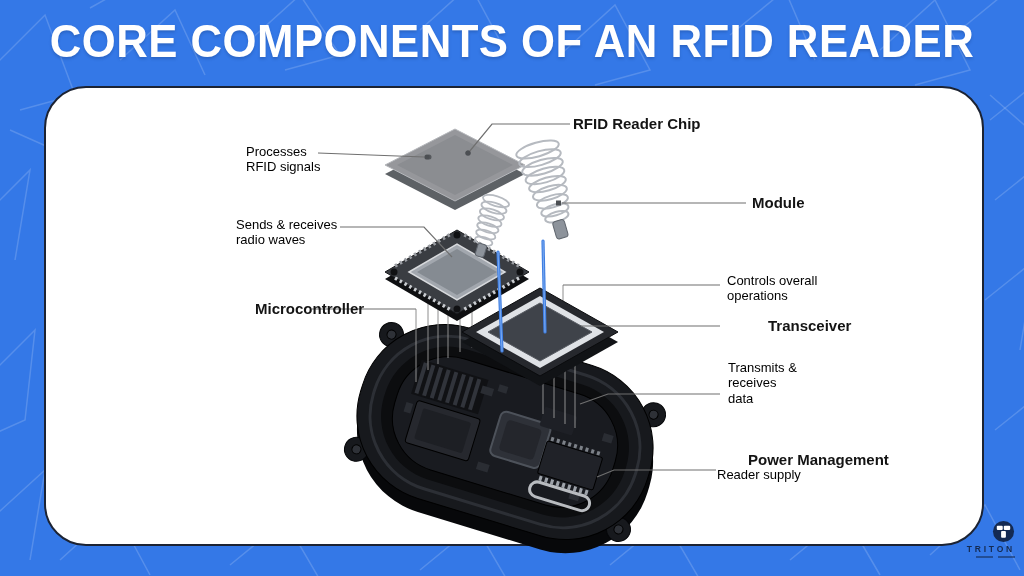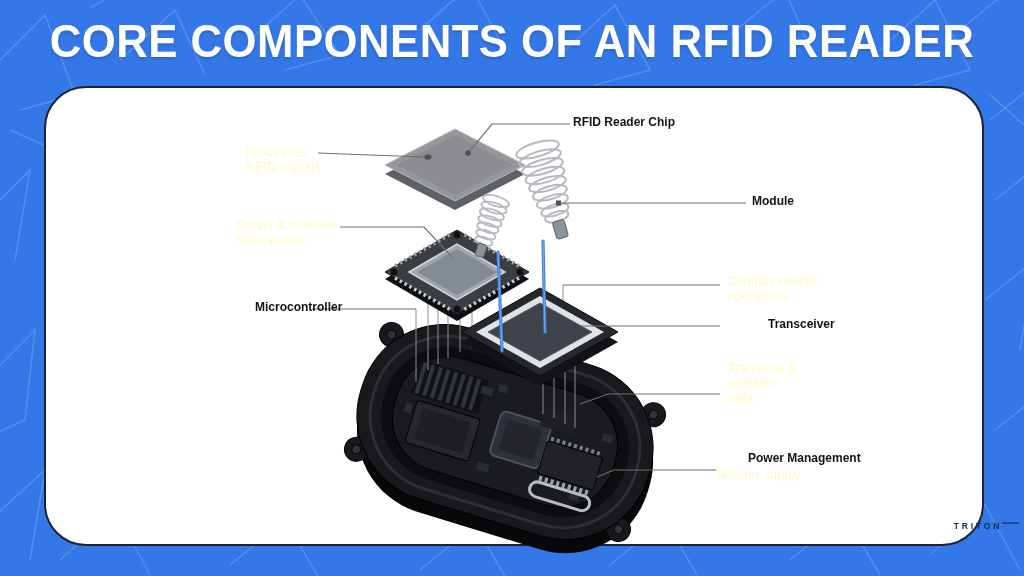--- a/index.html
+++ b/index.html
@@ -23,27 +23,27 @@
   .card{
     position:absolute;left:44px;top:86px;width:936px;height:456px;
     background:#ffffff;
     border:2px solid #1c2333;
     border-radius:42px;
     z-index:1;
   }
   .scene{position:absolute;left:0;top:0;z-index:2;pointer-events:none;}
   .lbl{
     position:absolute;z-index:3;
-    font-size:13px;line-height:1.18;color:#fef9c3;
+    font-size:13px;line-height:1.18;color:#000000;
     white-space:pre-line;
   }
-  .lbl.b{font-weight:bold;color:#141414;font-size:12px;}
+  .lbl.b{font-weight:bold;color:#141414;font-size:15px;}
   .logo{
     position:absolute;left:951px;top:520px;width:64px;z-index:4;
-    display:flex;flex-direction:row;align-items:flex-start;
+    display:flex;flex-direction:column;align-items:flex-end;
   }
   .logo-icon{width:23px;height:23px;display:block;}
   .logo-text{
     margin-top:1px;
     font-size:8.5px;font-weight:bold;letter-spacing:2.8px;
     color:#142a52;text-indent:2.8px;
   }
   .logo-sub{display:flex;gap:5px;margin-top:2px;align-items:center;}
   .logo-sub .bar{display:block;width:17px;height:2px;background:rgba(20,42,82,.55);}
 </style>

